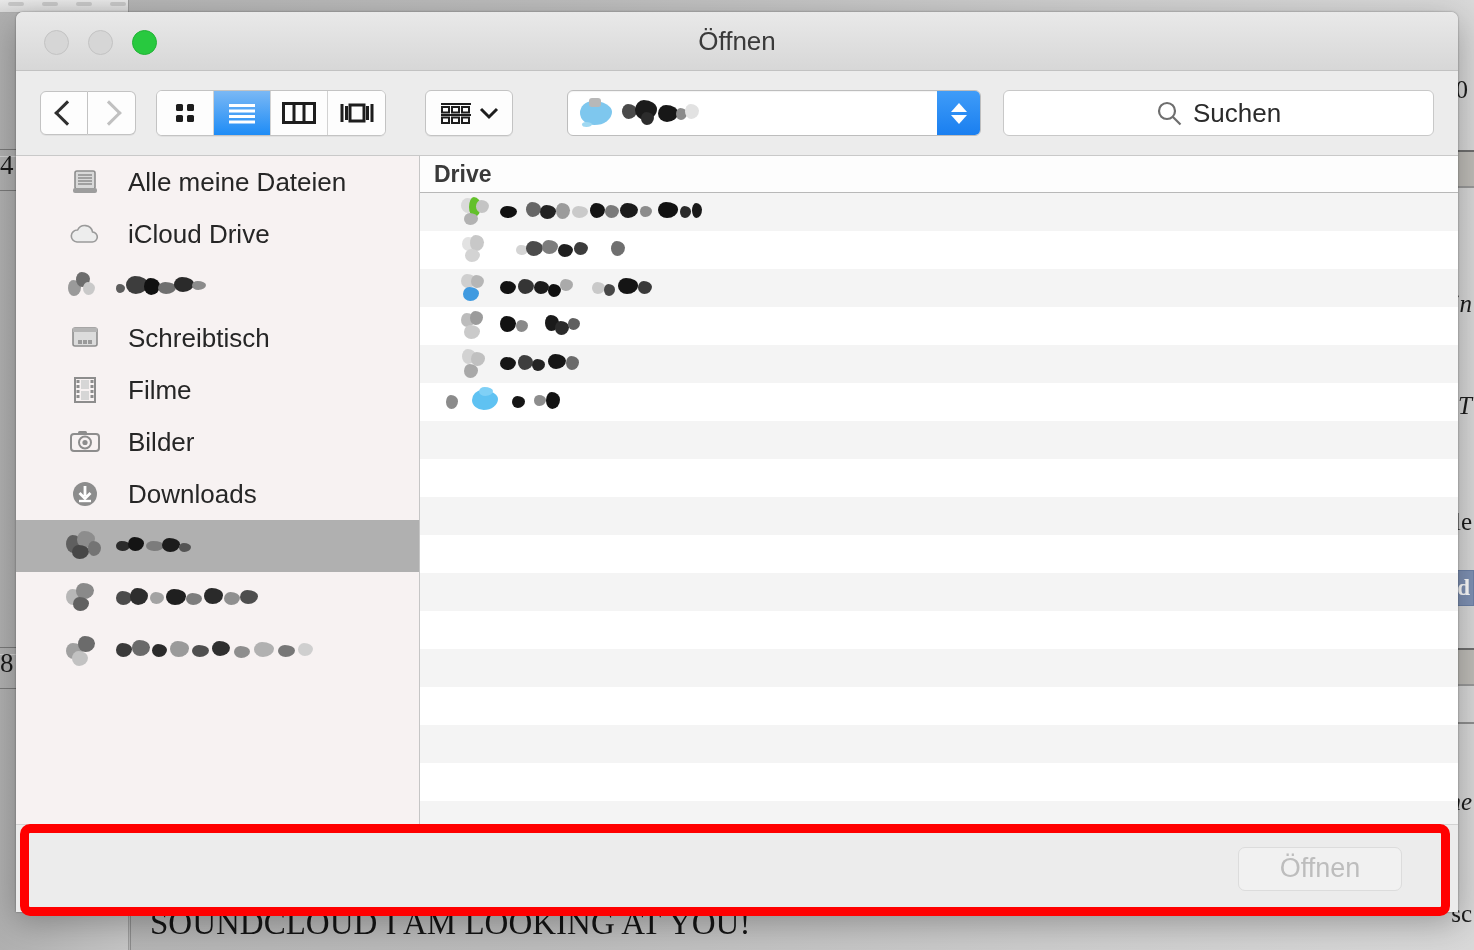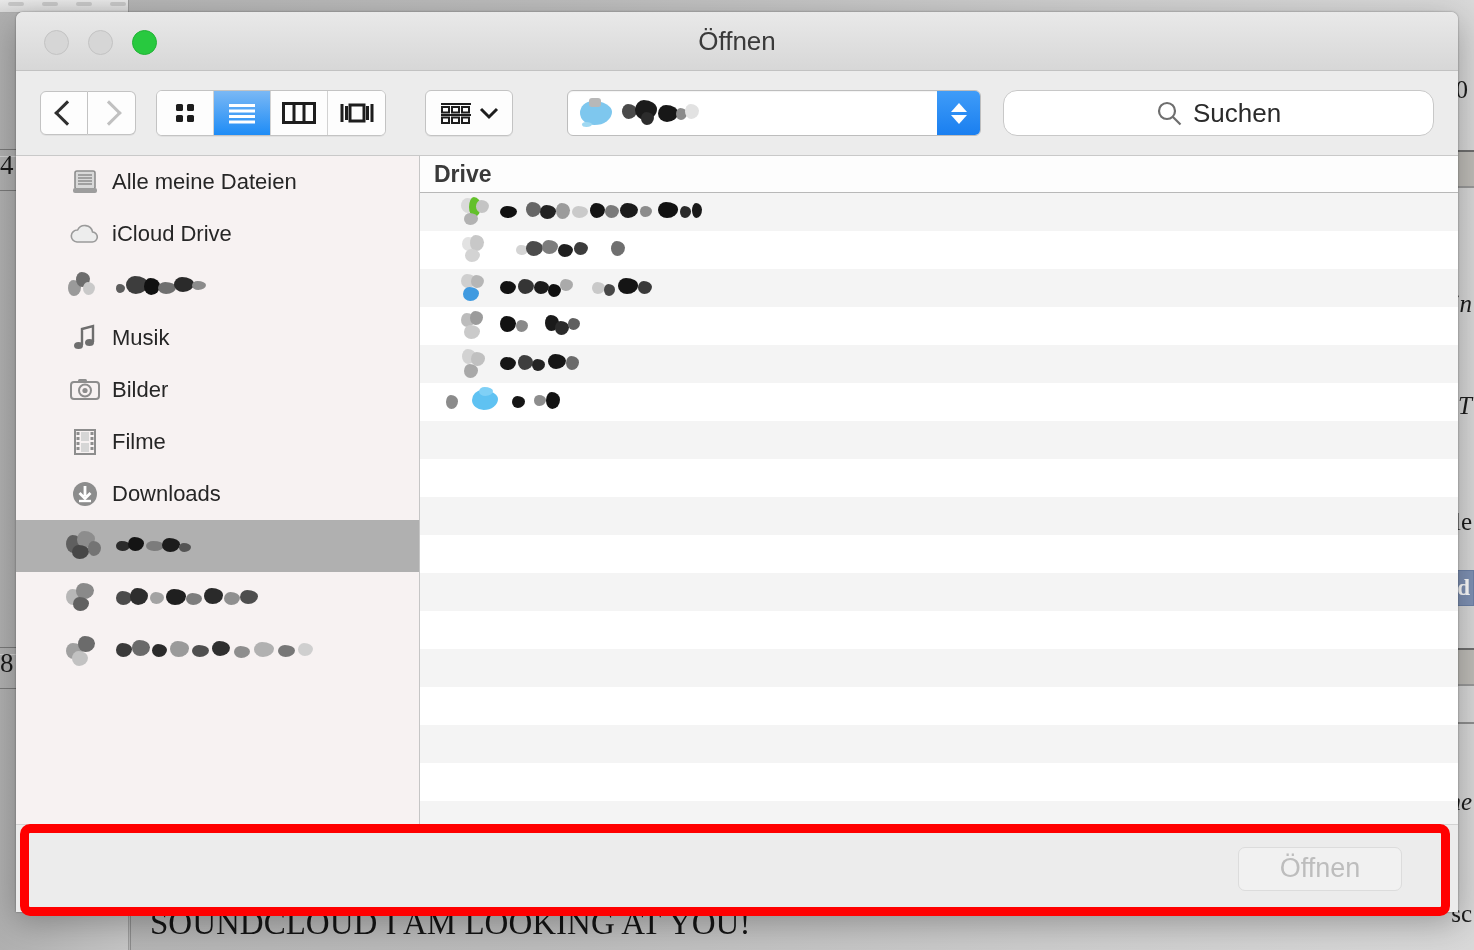--- a/index.html
+++ b/index.html
@@ -89,34 +89,34 @@
     position:relative;overflow:hidden;box-shadow:inset 0 1px 1px rgba(0,0,0,.05);}
   #pathfield .redact-wrap{padding-left:10px;display:flex;align-items:center;gap:8px;}
   #stepper{position:absolute;right:0;top:0;width:43px;height:44px;
     background:linear-gradient(#3f9cf8,#1a7ff0);display:flex;flex-direction:column;
     align-items:center;justify-content:center;gap:3px;}
   .st-arrow{width:0;height:0;border-left:8px solid transparent;border-right:8px solid transparent;}
   .st-arrow.up{border-bottom:9px solid #fff;}
   .st-arrow.dn{border-top:9px solid #fff;}
 
   #searchfield{margin-left:22px;flex:1;height:44px;background:#fff;border:1px solid #c8c8c8;
-    border-radius:14px;display:flex;align-items:center;justify-content:center;gap:10px;}
+    border-radius:6px;display:flex;align-items:center;justify-content:center;gap:10px;}
   #search-text{font-size:26px;color:#2b2b2b;}
 
   
   #body{flex:1;display:flex;min-height:0;border-top:1px solid #c9c9c9;}
 
   
   #sidebar{width:403px;flex:0 0 403px;background:#f7f2f2;border-right:1px solid #c6c6c6;
     position:relative;overflow:hidden;}
   #sb-head{font-size:21px;color:#7d7d7d;font-weight:bold;padding:18px 0 6px 34px;}
   .sb-item{height:52px;display:flex;align-items:center;padding-left:50px;box-sizing:border-box;}
   .sb-item.selected{background:#b0b0b0;}
   .sb-ico{width:38px;height:34px;flex:0 0 38px;display:flex;align-items:center;justify-content:center;}
-  .sb-label{font-size:22px;color:#262626;margin-left:8px;}
+  .sb-label{font-size:26px;color:#262626;margin-left:24px;}
 
   
   #filelist{flex:1;background:#fff;position:relative;overflow:hidden;}
   #col-header{height:36px;background:#fdfdfd;border-bottom:1px solid #b8b8b8;
     display:flex;align-items:center;}
   #col-header .col-name{font-size:23px;font-weight:bold;color:#3a3a3a;padding-left:14px;}
   .frow{height:38px;display:flex;align-items:center;padding-left:40px;box-sizing:border-box;}
   .frow.odd{background:#f4f4f4;}
   .frow.even{background:#ffffff;}
   .frow .ficon{width:30px;height:30px;flex:0 0 30px;margin-right:10px;}
@@ -330,44 +330,36 @@
         <span class="redact" style="width:100px;height:24px;margin-left:12px;">
           <i style="left:0px;top:10px;width:9px;height:9px;background:#5d5d5d;"></i>
           <i style="left:10px;top:2px;width:22px;height:18px;background:#3d3d3d;"></i>
           <i style="left:28px;top:4px;width:16px;height:17px;background:#111;"></i>
           <i style="left:42px;top:8px;width:18px;height:12px;background:#6f6f6f;"></i>
           <i style="left:58px;top:3px;width:20px;height:15px;background:#2a2a2a;"></i>
           <i style="left:76px;top:7px;width:14px;height:9px;background:#8b8b8b;"></i>
         </span>
       </div>
 
-
-
       <div class="sb-item">
         <span class="sb-ico">
-          <svg width="26" height="28" viewBox="0 0 26 28">
-            <path d="M10 21 V5 L21 2 V18" fill="none" stroke="#6e6e6e" stroke-width="2.4"></path>
-            <ellipse cx="6.5" cy="21.5" rx="4.5" ry="3.6" fill="#6e6e6e"></ellipse>
-            <ellipse cx="17.5" cy="18.5" rx="4.5" ry="3.6" fill="#6e6e6e"></ellipse>
+          <svg width="30" height="26" viewBox="0 0 30 26">
+            <rect x="3" y="3" width="24" height="18" rx="2" fill="#dcdcdc" stroke="#8d8d8d" stroke-width="1.6"></rect>
+            <rect x="3" y="3" width="24" height="4" fill="#b5b5b5"></rect>
+            <g fill="#9a9a9a">
+                <rect x="8" y="15" width="4" height="4"></rect>
+                <rect x="13" y="15" width="4" height="4"></rect>
+                <rect x="18" y="15" width="4" height="4"></rect>
+              </g>
           </svg>
         </span>
-        <span class="sb-label">Musik</span>
-      </div>
-
-      <div class="sb-item">
-        <span class="sb-ico">
-          <svg width="32" height="26" viewBox="0 0 32 26">
-            <rect x="2" y="5" width="28" height="17" rx="3" fill="none" stroke="#8d8d8d" stroke-width="2"></rect>
-            <rect x="9" y="2" width="9" height="4" rx="1.5" fill="#8d8d8d"></rect>
-            <circle cx="16" cy="13.5" r="6" fill="none" stroke="#8d8d8d" stroke-width="2"></circle>
-            <circle cx="16" cy="13.5" r="2.6" fill="#8d8d8d"></circle>
-          </svg>
-        </span>
-        <span class="sb-label">Bilder</span>
-      </div>
+        <span class="sb-label">Schreibtisch</span>
+      </div>
+
+
 
       <div class="sb-item">
         <span class="sb-ico">
           <svg width="26" height="28" viewBox="0 0 26 28">
             <rect x="3" y="2" width="20" height="24" fill="none" stroke="#8d8d8d" stroke-width="2"></rect>
             <g fill="#8d8d8d">
               <rect x="4.5" y="4" width="3" height="3"></rect>
                 <rect x="4.5" y="9" width="3" height="3"></rect>
               <rect x="4.5" y="14" width="3" height="3"></rect>
                 <rect x="4.5" y="19" width="3" height="3"></rect>
@@ -378,20 +370,32 @@
             </g>
             <rect x="9" y="4" width="8" height="9" fill="#d6d6d6"></rect>
             <rect x="9" y="15" width="8" height="9" fill="#d6d6d6"></rect>
           </svg>
         </span>
         <span class="sb-label">Filme</span>
       </div>
 
       <div class="sb-item">
         <span class="sb-ico">
+          <svg width="32" height="26" viewBox="0 0 32 26">
+            <rect x="2" y="5" width="28" height="17" rx="3" fill="none" stroke="#8d8d8d" stroke-width="2"></rect>
+            <rect x="9" y="2" width="9" height="4" rx="1.5" fill="#8d8d8d"></rect>
+            <circle cx="16" cy="13.5" r="6" fill="none" stroke="#8d8d8d" stroke-width="2"></circle>
+            <circle cx="16" cy="13.5" r="2.6" fill="#8d8d8d"></circle>
+          </svg>
+        </span>
+        <span class="sb-label">Bilder</span>
+      </div>
+
+      <div class="sb-item">
+        <span class="sb-ico">
           <svg width="30" height="30" viewBox="0 0 30 30">
             <circle cx="15" cy="15" r="12" fill="#8d8d8d"></circle>
             <path d="M15 7 V17 M9.5 14 L15 19.5 L20.5 14" fill="none" stroke="#fff" stroke-width="2.8"></path>
             <line x1="9" y1="22" x2="21" y2="22" stroke="#fff" stroke-width="2.4"></line>
           </svg>
         </span>
         <span class="sb-label">Downloads</span>
       </div>
 
       <div class="sb-item selected">

